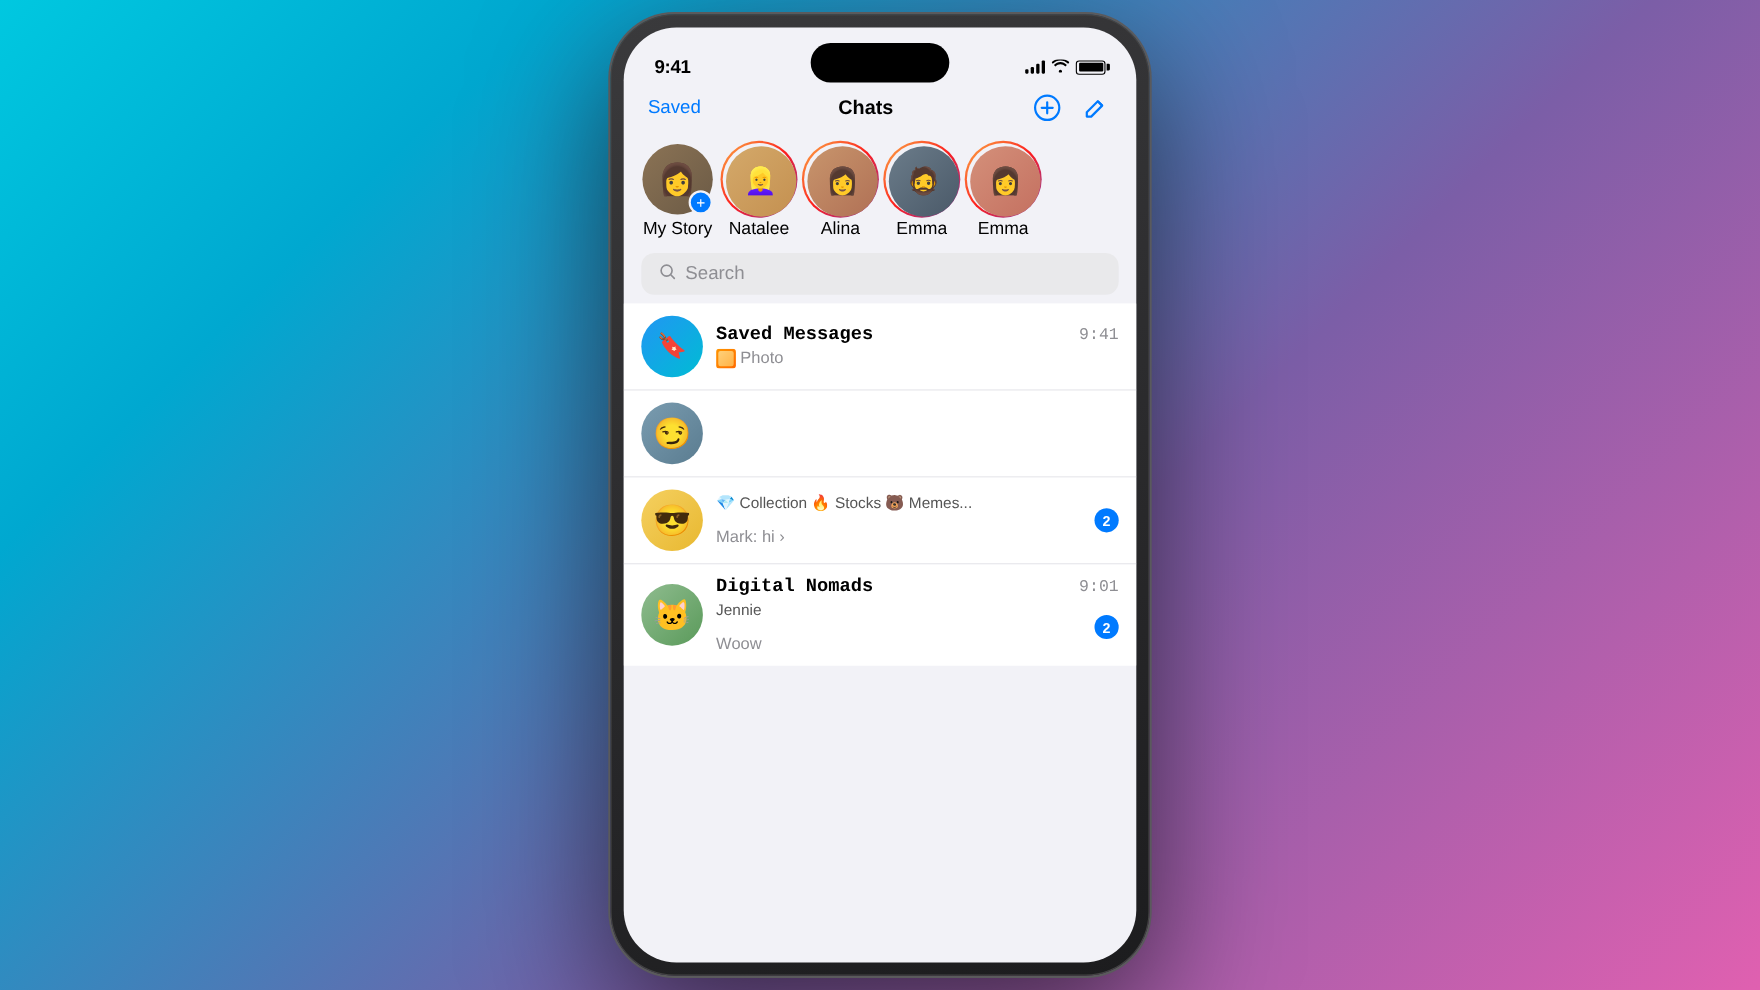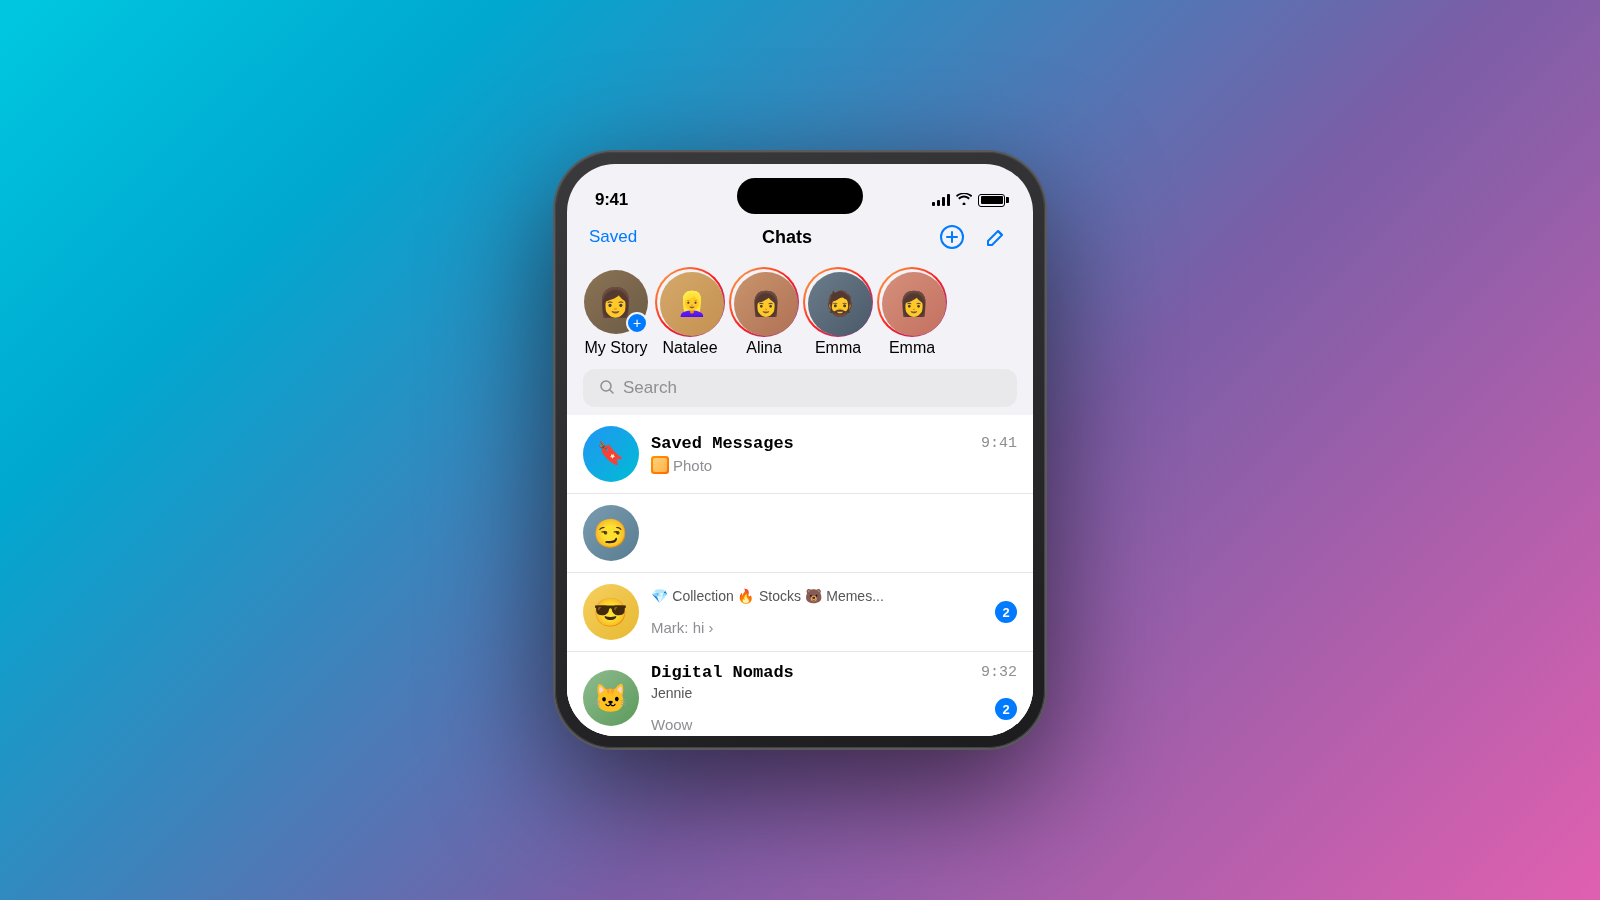--- a/index.html
+++ b/index.html
@@ -11,21 +11,21 @@
       font-family: -apple-system, BlinkMacSystemFont, 'SF Pro Display', 'Helvetica Neue', sans-serif;
       background: linear-gradient(135deg, #00c8e0 0%, #00a8d0 20%, #7b5ea7 60%, #e060b0 100%);
       display: flex;
       align-items: center;
       justify-content: center;
     }
 
     .phone-wrapper {
       position: relative;
       width: 490px;
-      height: 596px;
+      height: 874px;
     }
 
     .phone-outer {
       position: absolute;
       inset: 0;
       background: linear-gradient(160deg, #3a3a3c 0%, #1c1c1e 100%);
       border-radius: 58px;
       box-shadow:
         0 0 0 2px #5a5a5c,
         0 40px 120px rgba(0,0,0,0.6),
@@ -311,21 +311,20 @@
       margin-left: 8px;
     }
 
     .chat-preview {
       font-size: 15px;
       color: #8e8e93;
       white-space: nowrap;
       overflow: hidden;
       text-overflow: ellipsis;
       display: flex;
-      align-items: center;
       gap: 4px;
     }
 
     .photo-thumb {
       width: 18px;
       height: 18px;
       border-radius: 3px;
       background: linear-gradient(135deg, #ff9500, #ff6b00);
       display: inline-block;
       flex-shrink: 0;
@@ -554,21 +553,21 @@
         </div>
       </div>
 
       <div class="chat-item">
         <div class="chat-avatar digital-avatar">
           <div style="width:100%;height:100%;display:flex;align-items:center;justify-content:center;font-size:28px;">🐱</div>
         </div>
         <div class="chat-content">
           <div class="chat-top-row">
             <span class="chat-name">Digital Nomads</span>
-            <span class="chat-time">9:32</span>
+            <span class="chat-time">9:01</span>
           </div>
           <div style="display:flex;align-items:center;justify-content:space-between;">
             <div class="wallstreet-preview">
               <div class="wallstreet-tags">Jennie</div>
               <div class="wallstreet-msg">Woow</div>
             </div>
             <div class="unread-badge">2</div>
           </div>
         </div>
       </div>

